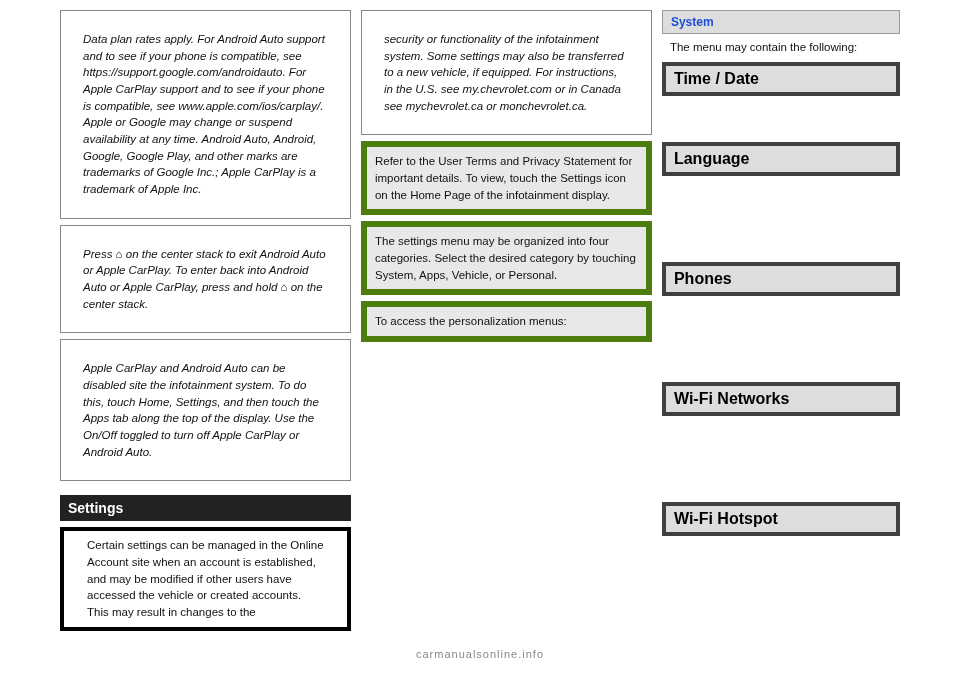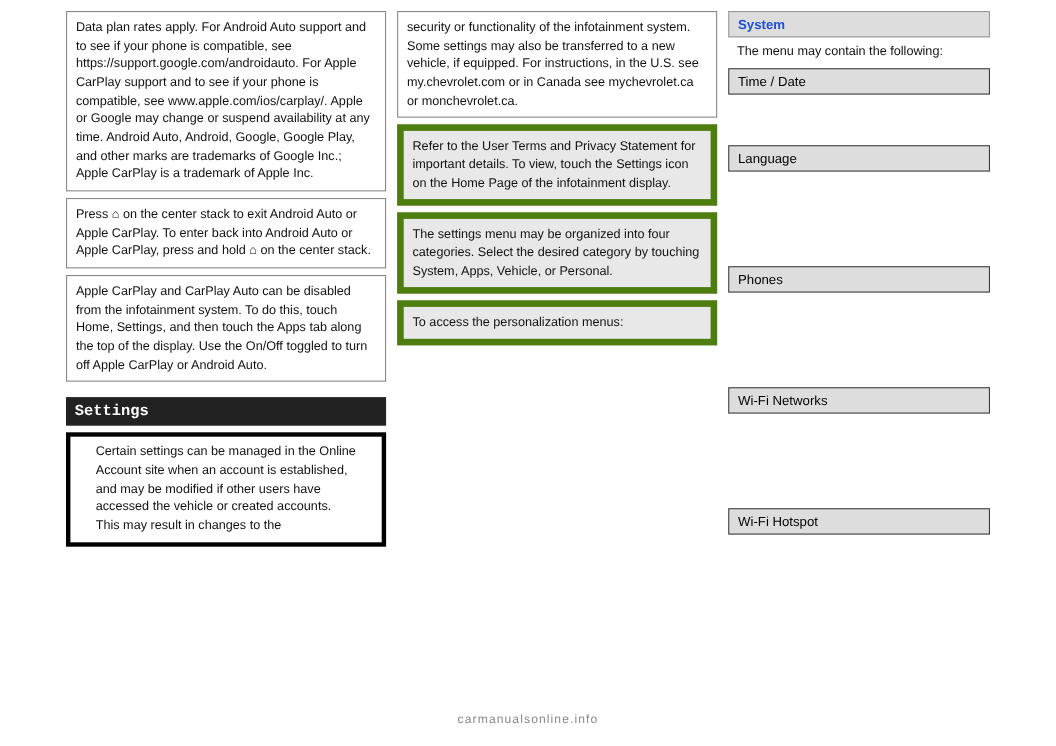--- a/index.html
+++ b/index.html
@@ -57,33 +57,33 @@
     .text-block {
       border: 1px solid #888;
       padding: 6px 8px;
       margin-bottom: 4px;
       font-size: 11.5px;
       line-height: 1.45;
       color: #111;
     }
 
     .text-block p {
-      margin: 0;
+      margin: 14px;
+      font-style: italic;
     }
 
     
     .settings-header {
       background: #222;
       color: #fff;
       padding: 5px 8px;
       font-size: 14px;
       font-weight: bold;
       margin-top: 8px;
       margin-bottom: 4px;
-      font-family: Liberation Mono, monospace;
     }
 
     .settings-text-block {
       border: 4px solid #000000;
       padding: 6px 23px;
       font-size: 11.5px;
       line-height: 1.45;
       color: #111;
     }
 
@@ -100,24 +100,24 @@
 
     .right-section-desc {
       padding: 3px 8px;
       font-size: 11.5px;
       color: #111;
       margin-bottom: 4px;
     }
 
     .right-subsection {
       background: #ddd;
-      border: 1px solid #404040;
+      border: 4px solid #404040;
       padding: 4px 8px;
-      font-size: 12px;
-      font-weight: normal;
+      font-size: 16px;
+      font-weight: bold;
       color: #000;
       margin-bottom: 2px;
     }
 
     .right-empty-space {
       height: 40px;
     }
 
     .right-empty-space-large {
       height: 80px;
@@ -153,21 +153,21 @@
   <div class="content-area">
 
     <div class="column column-left">
       <div class="text-block">
         <p>Data plan rates apply. For Android Auto support and to see if your phone is compatible, see https://support.google.com/androidauto. For Apple CarPlay support and to see if your phone is compatible, see www.apple.com/ios/carplay/. Apple or Google may change or suspend availability at any time. Android Auto, Android, Google, Google Play, and other marks are trademarks of Google Inc.; Apple CarPlay is a trademark of Apple Inc.</p>
       </div>
       <div class="text-block">
         <p>Press ⌂ on the center stack to exit Android Auto or Apple CarPlay. To enter back into Android Auto or Apple CarPlay, press and hold ⌂ on the center stack.</p>
       </div>
       <div class="text-block">
-        <p>Apple CarPlay and CarPlay Auto can be disabled from the infotainment system. To do this, touch Home, Settings, and then touch the Apps tab along the top of the display. Use the On/Off toggled to turn off Apple CarPlay or Android Auto.</p>
+        <p>Apple CarPlay and Android Auto can be disabled site the infotainment system. To do this, touch Home, Settings, and then touch the Apps tab along the top of the display. Use the On/Off toggled to turn off Apple CarPlay or Android Auto.</p>
       </div>
       <div class="settings-header">
         <span>Settings</span>
       </div>
       <div class="settings-text-block">
         <p>Certain settings can be managed in the Online Account site when an account is established, and may be modified if other users have accessed the vehicle or created accounts. This may result in changes to the</p>
       </div>
     </div>
 
     <div class="column column-middle">

